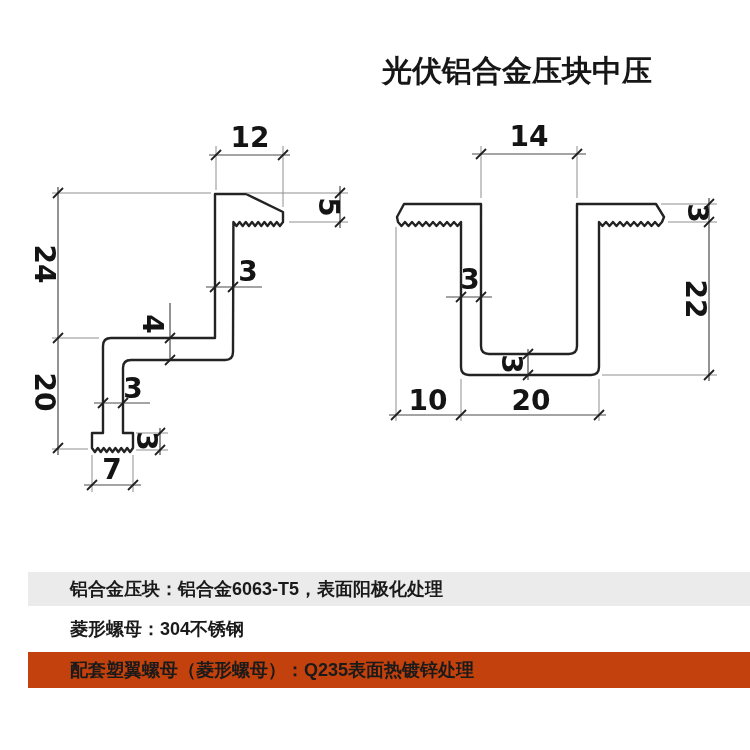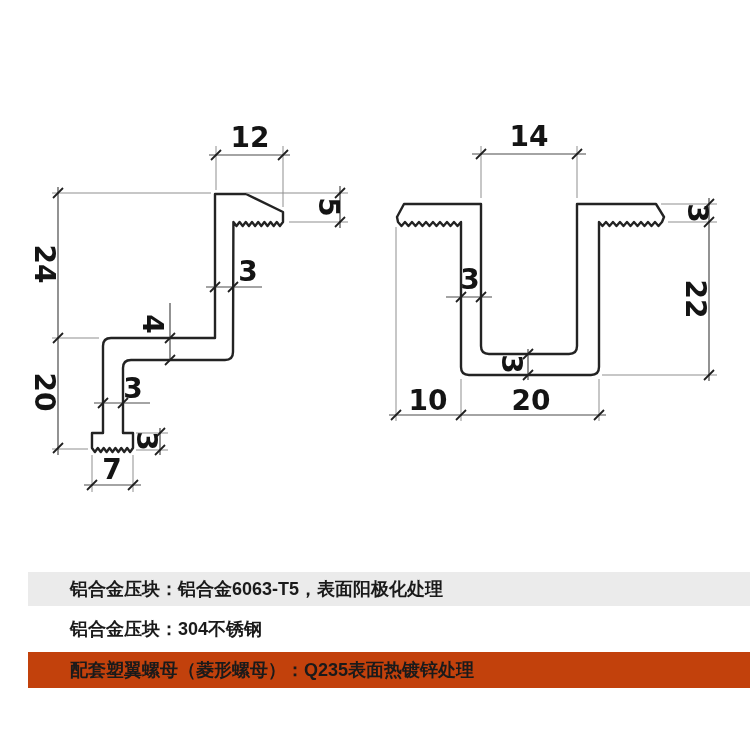--- a/index.html
+++ b/index.html
@@ -22,20 +22,21 @@
             color:#1a1a1a;white-space:nowrap;margin-left:28px;}
   .r1{top:572px;height:34px;background:#ebebeb;}
   .r2{top:606px;height:46px;background:#ffffff;}
   .r3{top:652px;height:36px;background:#c2410c;}
 </style>
 </head>
 <body>
 
 <div class="canvas">
 
+  <div class="title t-right">光伏铝合金压块中压</div>
 
   <svg class="drawing-svg" width="750" height="750" viewBox="0 0 750 750">
 
     <g>
       <path class="pf" d="M215 194 L246 194 L283 212 L283 222
         l-3.1 4 l-3.1 -4 l-3.1 4 l-3.1 -4 l-3.1 4 l-3.1 -4 l-3.1 4 l-3.1 -4
         l-3.1 4 l-3.1 -4 l-3.1 4 l-3.1 -4 l-3.1 4 l-3.1 -4 l-3.1 4 l-3.1 -4
         L233 352 Q233 360 225 360 L131 360 Q123 360 123 368 L123 433 L133 433 L133 448
         l-2.93 4 l-2.93 -4 l-2.93 4 l-2.93 -4 l-2.93 4 l-2.93 -4 l-2.93 4 l-2.93 -4
         l-2.93 4 l-2.93 -4 l-2.93 4 l-2.93 -4 l-2.93 4 l-2.93 -4
@@ -140,19 +141,19 @@
     <text class="lb" x="511" y="364" transform="rotate(90 511 364)">3</text>
     <text class="lb" x="428" y="400">10</text>
     <text class="lb" x="531" y="400">20</text>
   </svg>
 
 
   <div class="spec-row r1">
     <span>铝合金压块：铝合金6063-T5，表面阳极化处理</span>
   </div>
   <div class="spec-row r2">
-    <span>铝合金压块：304不锈钢</span>
+    <span>菱形螺母：304不锈钢</span>
   </div>
   <div class="spec-row r3">
     <span>配套塑翼螺母（菱形螺母）：Q235表面热镀锌处理</span>
   </div>
 
 </div>
 
 </body></html>

